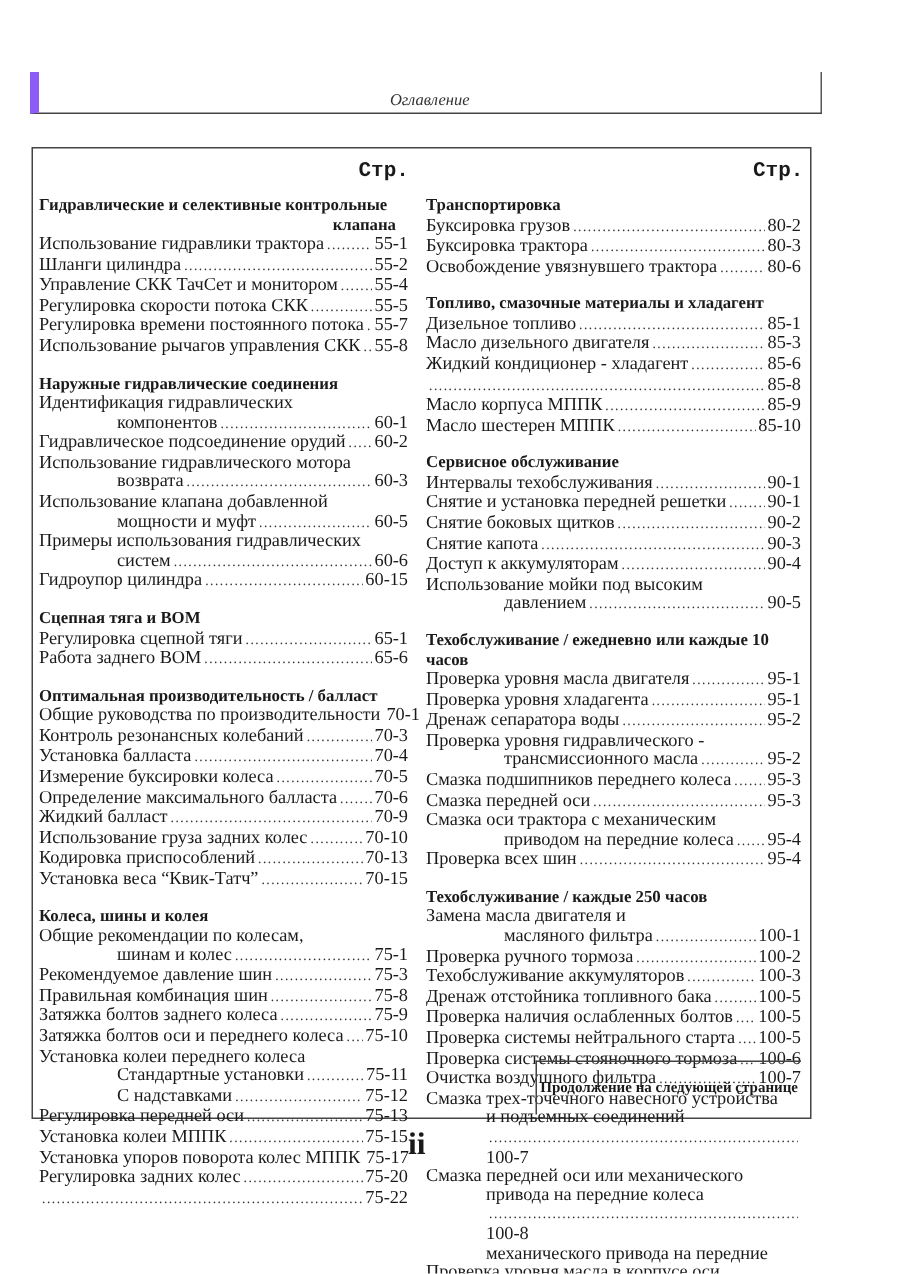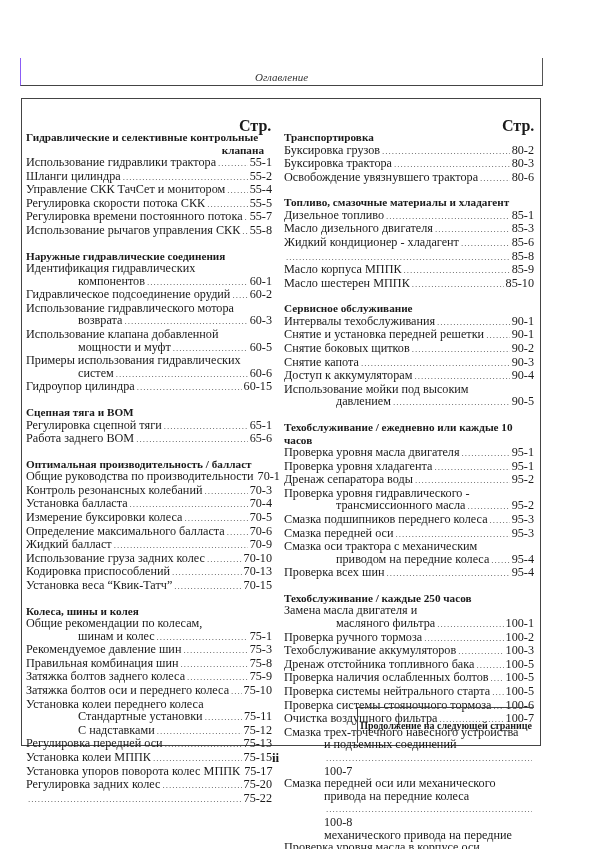--- a/index.html
+++ b/index.html
@@ -1,57 +1,57 @@
 <!DOCTYPE html>
 <html><head>
 <meta charset="utf-8">
 <style>
   html, body { margin: 0; padding: 0; background: #ffffff; }
   body {
     width: 600px; height: 849px; position: relative; overflow: hidden;
     font-family: "Liberation Serif", "DejaVu Serif", serif; color: #1a1a1a;
   }
   .header-box {
-    position: absolute; left: 20px; top: 58px; width: 521px; height: 27px;
-    border-left: 1px solid #8b5cf6; border-right: 1px solid #555; border-bottom: 1.5px solid #444;
+    position: absolute; left: 20px; top: 48px; width: 521px; height: 27px;
+    border-left: 6px solid #8b5cf6; border-right: 1px solid #555; border-bottom: 1.5px solid #444;
   }
   .header-title {
     position: absolute; left: 0; right: 0; bottom: 2px; text-align: center;
     font-style: italic; font-size: 11px; color: #333;
   }
   .main-box {
     position: absolute; left: 21px; top: 98px; width: 520px; height: 648px;
     border: 1.3px solid #444; box-sizing: border-box;
   }
   .col { position: absolute; top: 0; }
   .col-left { left: 4px; width: 246px; }
   .col-right { left: 262px; width: 250px; }
   .col-header {
-    position: absolute; top: 18px; font-weight: bold; font-size: 16px;
+    position: absolute; top: 7px; font-weight: bold; font-size: 14px; font-family: Liberation Mono, monospace;
   }
   .col-left .col-header { left: 213px; }
   .col-right .col-header { left: 218px; }
   .sections { position: absolute; top: 32px; left: 0; right: 0; }
   .section { margin-bottom: 12px; }
   .section-title { font-weight: bold; font-size: 11.2px; line-height: 12.5px; }
   .section-title .cont { display: block; text-align: right; padding-right: 8px; }
   .entry { font-size: 12.2px; line-height: 12.6px; white-space: nowrap; position: relative; }
   .entry .line { display: flex; }
   .entry .line.indent { padding-left: 52px; }
   .entry .line.indent2 { padding-left: 40px; flex-direction: column; }
   .entry .label { white-space: nowrap; }
   .entry .dots { flex: 1; overflow: hidden; white-space: nowrap; margin: 0 2px; letter-spacing: 1px; color: #333; }
   .entry .dots::after { content: "................................................................................................"; font-size: 9px; }
   .entry .page { white-space: nowrap; }
   .footer-note {
     position: absolute; right: 6px; bottom: 2px; font-size: 10px; font-weight: bold;
     border: 1px solid #444; border-right: none; border-bottom: none; padding: 12px 2px; margin-left: 14px;
   }
   .page-number {
-    position: absolute; left: 272px; top: 750px; font-weight: bold; font-size: 13px;
+    position: absolute; left: 272px; top: 750px; font-weight: bold; font-size: 21px;
     font-family: "Liberation Serif", serif;
   }
 </style>
 </head>
 <body>
 
 <div class="header-box">
   <div class="header-title">Оглавление</div>
 </div>
 

